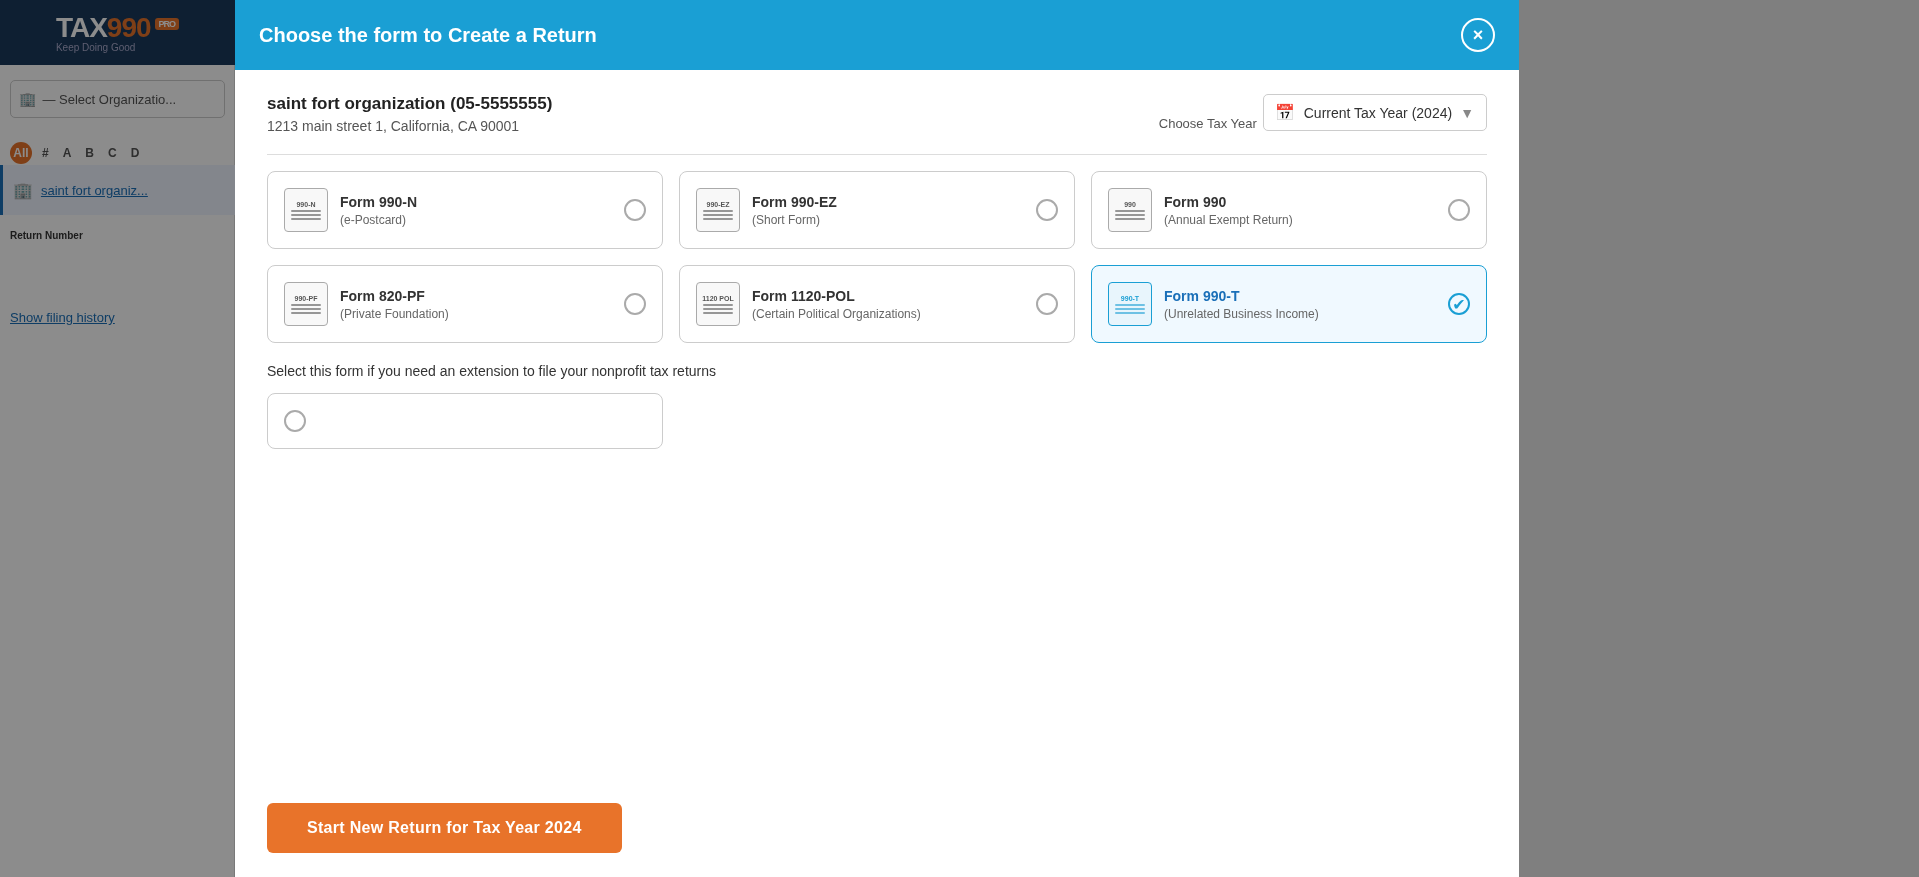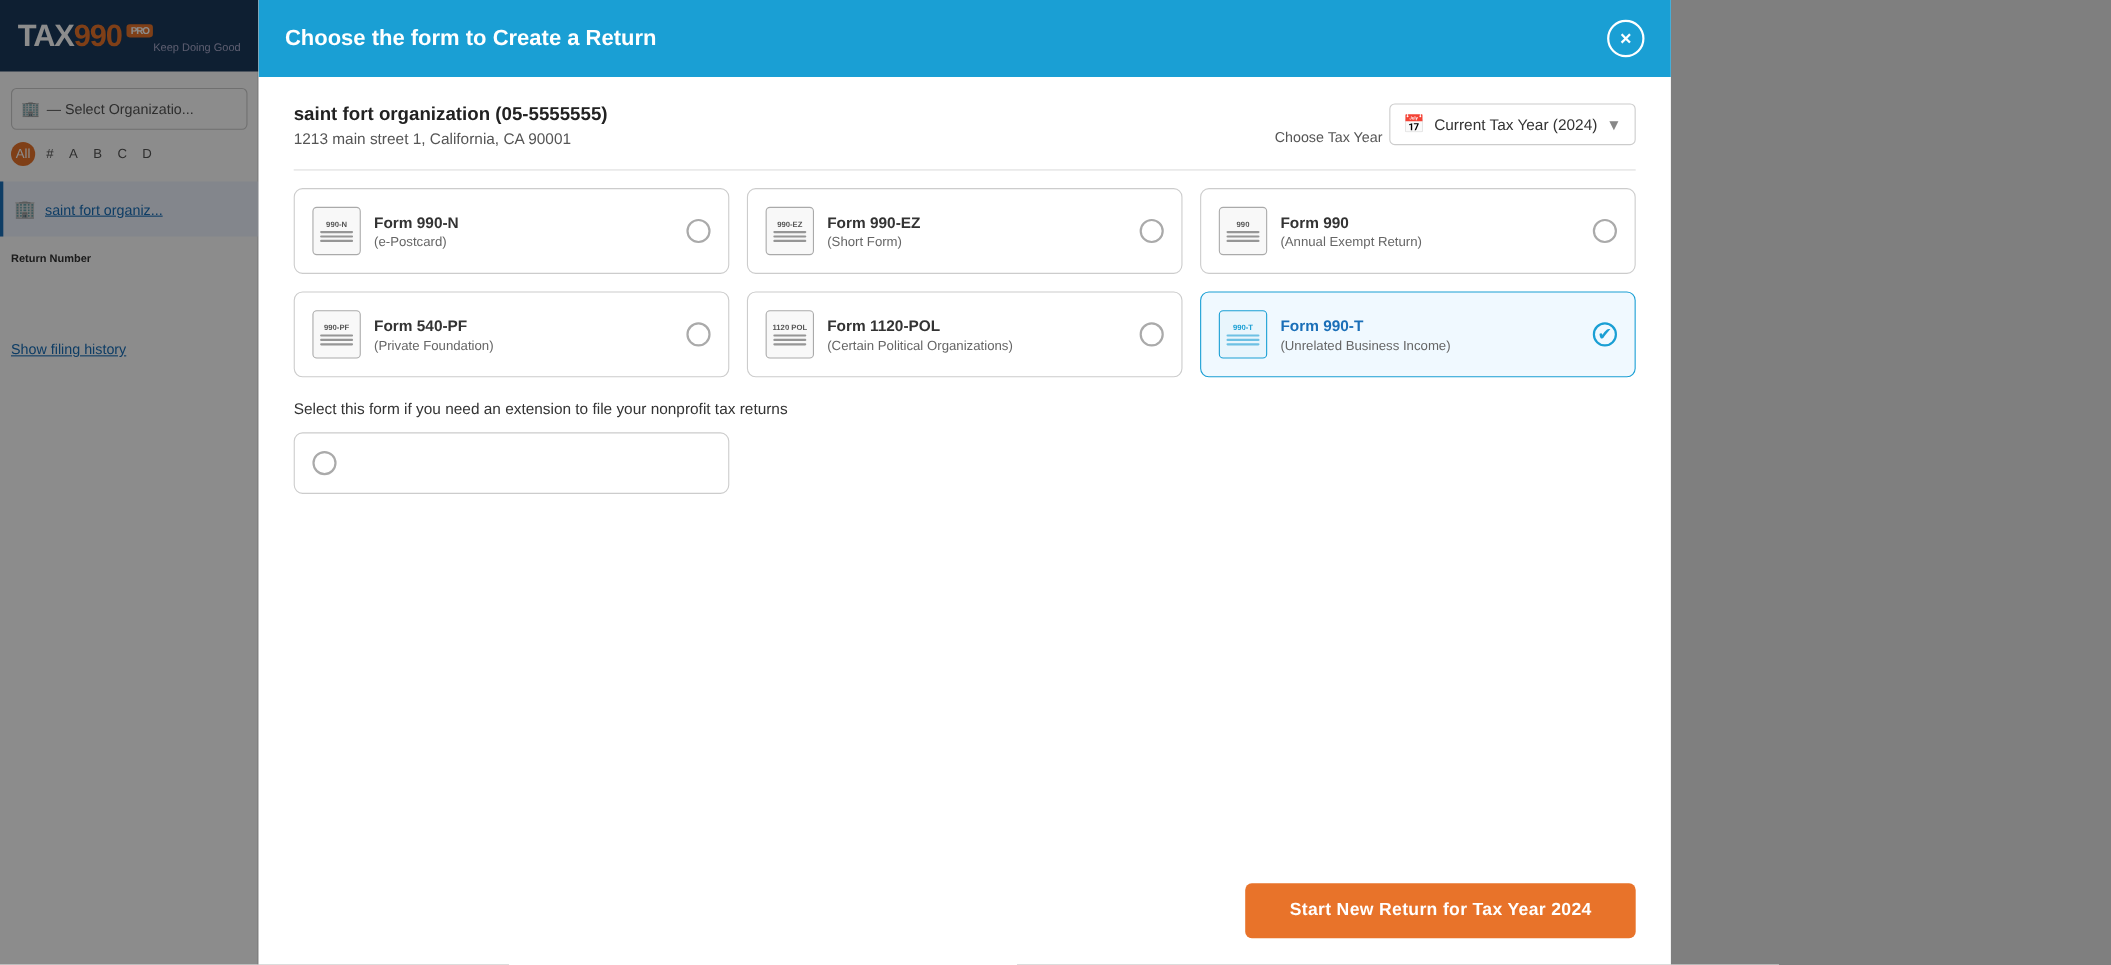--- a/index.html
+++ b/index.html
@@ -28,21 +28,22 @@
       width: 235px;
       height: 65px;
       background: #1a3a5c;
       display: flex;
       align-items: center;
       justify-content: center;
     }
 
     .logo-area {
       display: flex;
-      align-items: flex-end;
+      flex-direction: column;
+      align-items: flex-start;
     }
 
     .logo-text {
       font-size: 28px;
       font-weight: 900;
       color: #fff;
       letter-spacing: -1px;
     }
 
     .logo-text span {
@@ -83,26 +84,27 @@
       gap: 6px;
     }
 
     .sidebar-icon {
       color: #888;
       font-size: 14px;
     }
 
     .sidebar-alpha {
       position: absolute;
-      top: 129px;
+      top: 142px;
       left: 10px;
       width: 215px;
       display: flex;
       gap: 6px;
       align-items: center;
+      font-weight: bold;
     }
 
     .alpha-item {
       font-size: 12px;
       color: #555;
       cursor: pointer;
       padding: 2px 4px;
       border-radius: 3px;
     }
 
@@ -419,21 +421,21 @@
 
     .extension-grid {
       display: grid;
       grid-template-columns: repeat(3, 1fr);
       gap: 16px;
     }
 
     .modal-footer {
       padding: 16px 32px 24px;
       display: flex;
-      justify-content: flex-end;
+      justify-content: flex-start;
       flex-shrink: 0;
     }
 
     .start-btn {
       background: #e8732a;
       color: #fff;
       border: none;
       border-radius: 6px;
       padding: 16px 40px;
       font-size: 16px;
@@ -570,21 +572,21 @@
         <div class="form-card-left">
           <div class="form-icon">
             <div class="form-icon-label">990-PF</div>
             <div class="form-icon-lines">
               <div class="form-icon-line"></div>
               <div class="form-icon-line"></div>
               <div class="form-icon-line"></div>
             </div>
           </div>
           <div>
-            <div class="form-name">Form 540-PF</div>
+            <div class="form-name">Form 820-PF</div>
             <div class="form-subname">(Private Foundation)</div>
           </div>
         </div>
         <div class="radio-circle"></div>
       </div>
 
       <div class="form-card">
         <div class="form-card-left">
           <div class="form-icon">
             <div class="form-icon-label">1120 POL</div>

